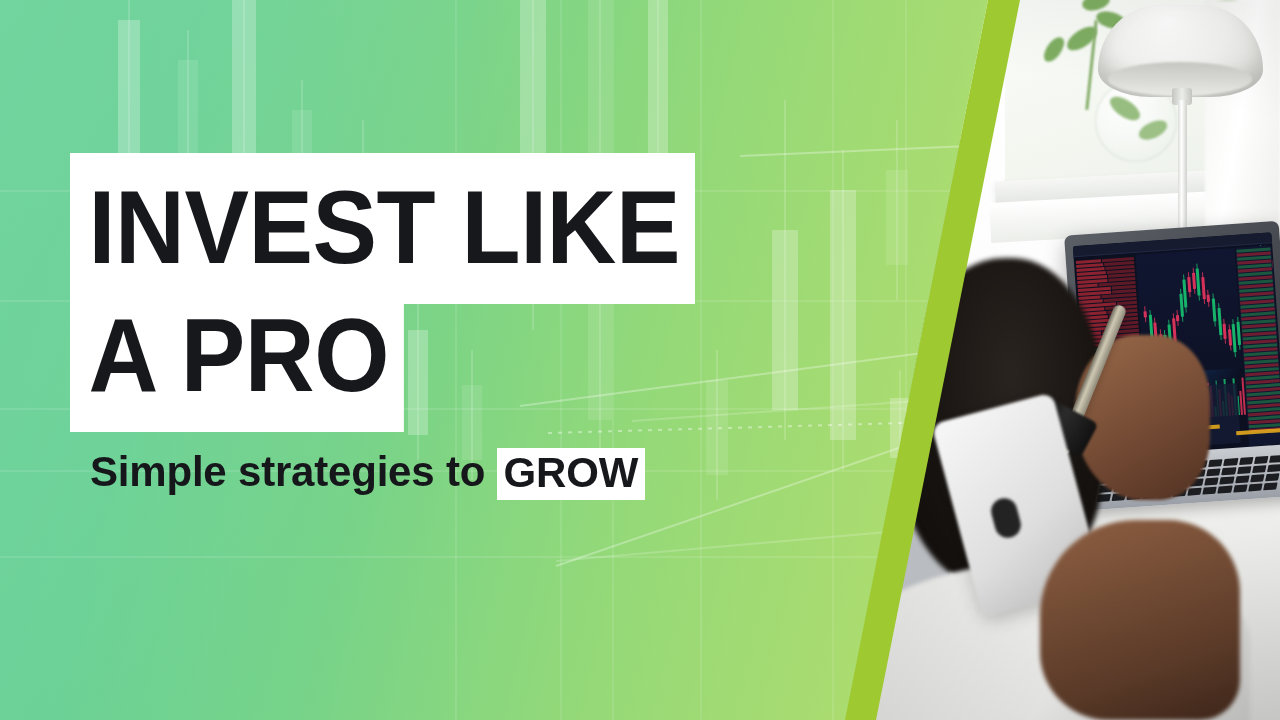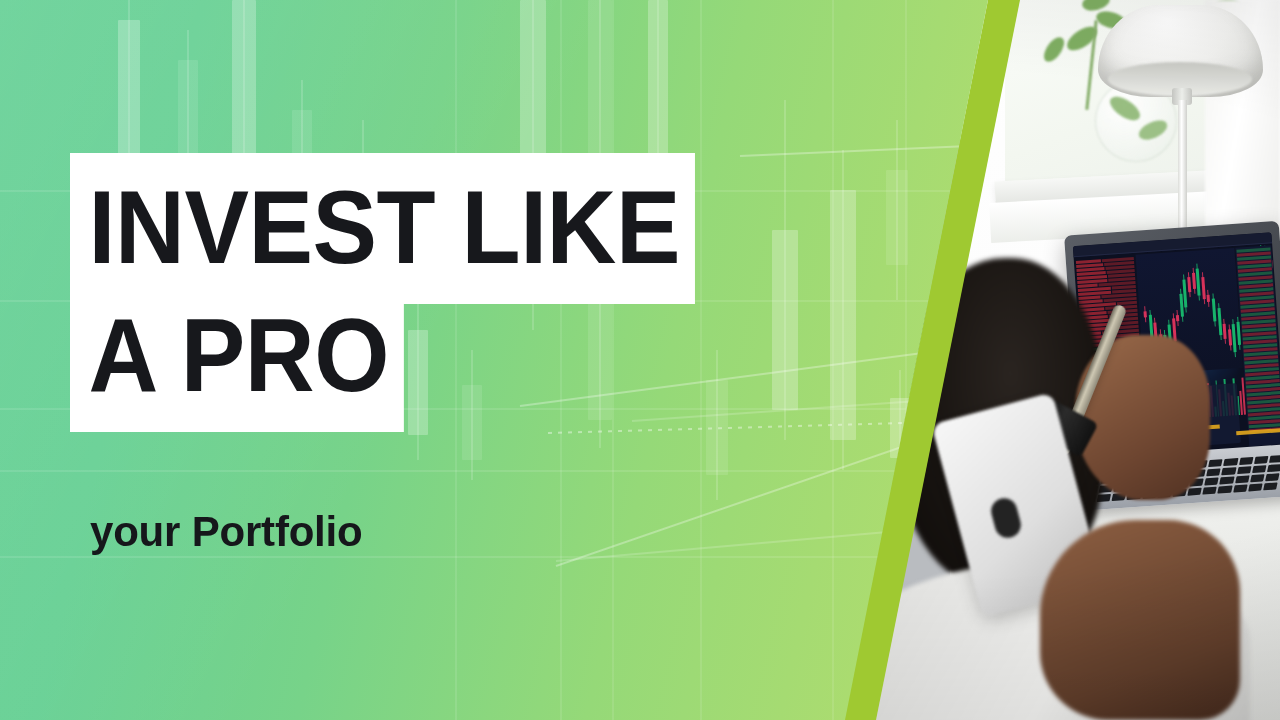--- a/index.html
+++ b/index.html
@@ -818,15 +818,15 @@
         <div class="tline soft" style="left:632px;top:420px;width:360px;transform:rotate(-4deg)"></div>
       </div>
     <div class="panel-sheen"></div>
   </div>
 
   <div class="copy">
     <div class="title-line hl" id="t1">INVEST LIKE</div>
     <div class="title-line hl" id="t2">A PRO</div>
   </div>
 
-  <div class="sub" id="s2">your Portfolio</div>
+  <div class="sub" id="s1"><span>Simple strategies to </span><span class="hl">GROW</span></div>
 
 </div>
 
 </body></html>

